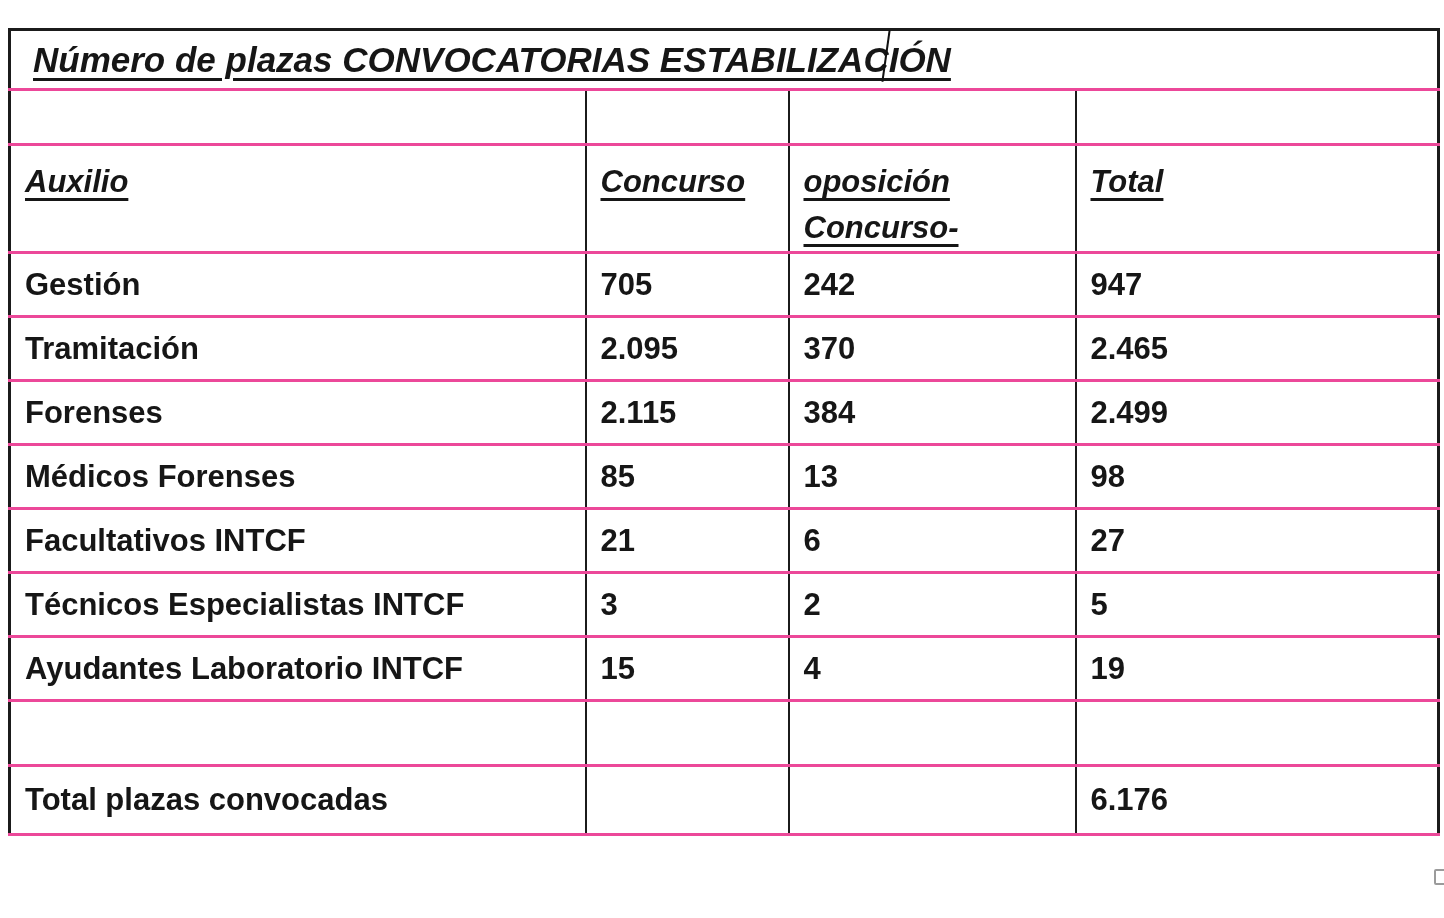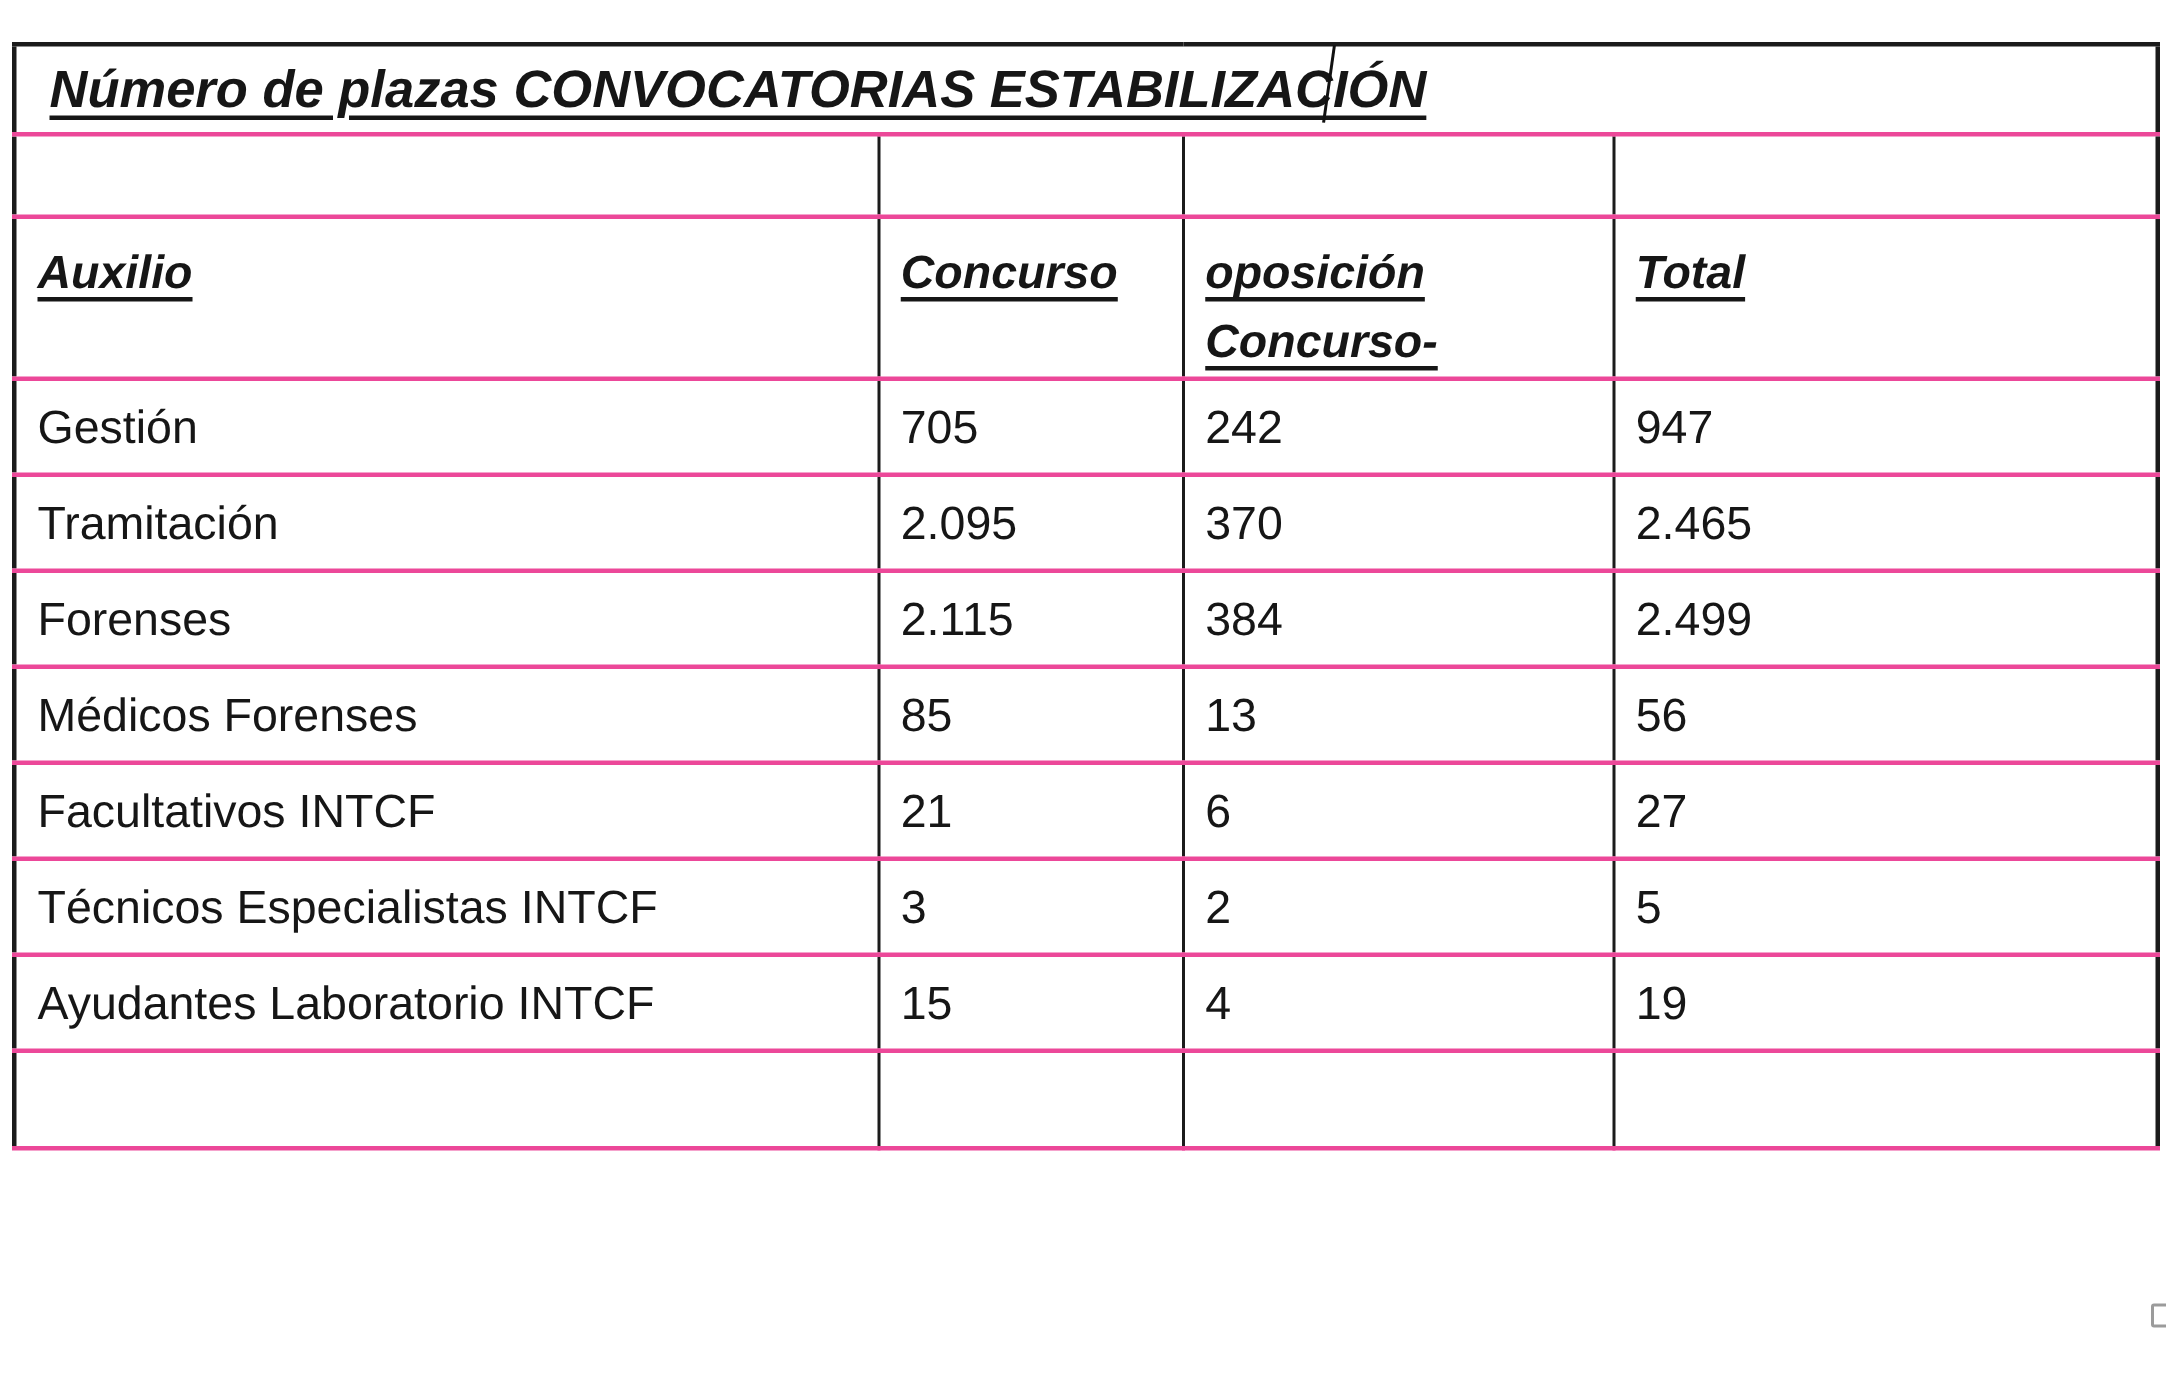--- a/index.html
+++ b/index.html
@@ -24,20 +24,21 @@
     table-layout: fixed;
     border: 3px solid #1b1b1b;
   }
   table.doc-table td {
     border: 2px solid #1b1b1b;
     padding: 0 4px 0 14px;
     font-size: 31px;
     vertical-align: middle;
     overflow: hidden;
     white-space: nowrap;
+    font-weight: bold;
   }
   table.doc-table tr {
     border-top: 3px solid #1b1b1b;
     border-bottom: 3px solid #ec4899;
   }
   td.col-cuerpo { padding-left: 20px; }
   tr.title-row td {
     font-size: 35px;
     font-weight: bold;
     font-style: italic;
@@ -132,21 +133,21 @@
   <tr style="height:64px">
     <td class="col-cuerpo">Forenses</td>
     <td>2.115</td>
     <td>384</td>
     <td>2.499</td>
   </tr>
   <tr style="height:64px">
     <td class="col-cuerpo">Médicos Forenses</td>
     <td>85</td>
     <td>13</td>
-    <td>56</td>
+    <td>98</td>
   </tr>
   <tr style="height:64px">
     <td class="col-cuerpo">Facultativos INTCF</td>
     <td>21</td>
     <td>6</td>
     <td>27</td>
   </tr>
   <tr style="height:64px">
     <td class="col-cuerpo">Técnicos Especialistas INTCF</td>
     <td>3</td>
@@ -160,17 +161,23 @@
     <td>19</td>
   </tr>
 
   <tr style="height:65px">
     <td></td>
     <td></td>
     <td></td>
     <td></td>
   </tr>
 
+  <tr style="height:69px">
+    <td class="col-cuerpo">Total plazas convocadas</td>
+    <td></td>
+    <td></td>
+    <td>6.176</td>
+  </tr>
 </tbody>
   </table>
 
 <div class="caret"></div>
 <div class="resize-handle"></div>
 
 </body></html>

